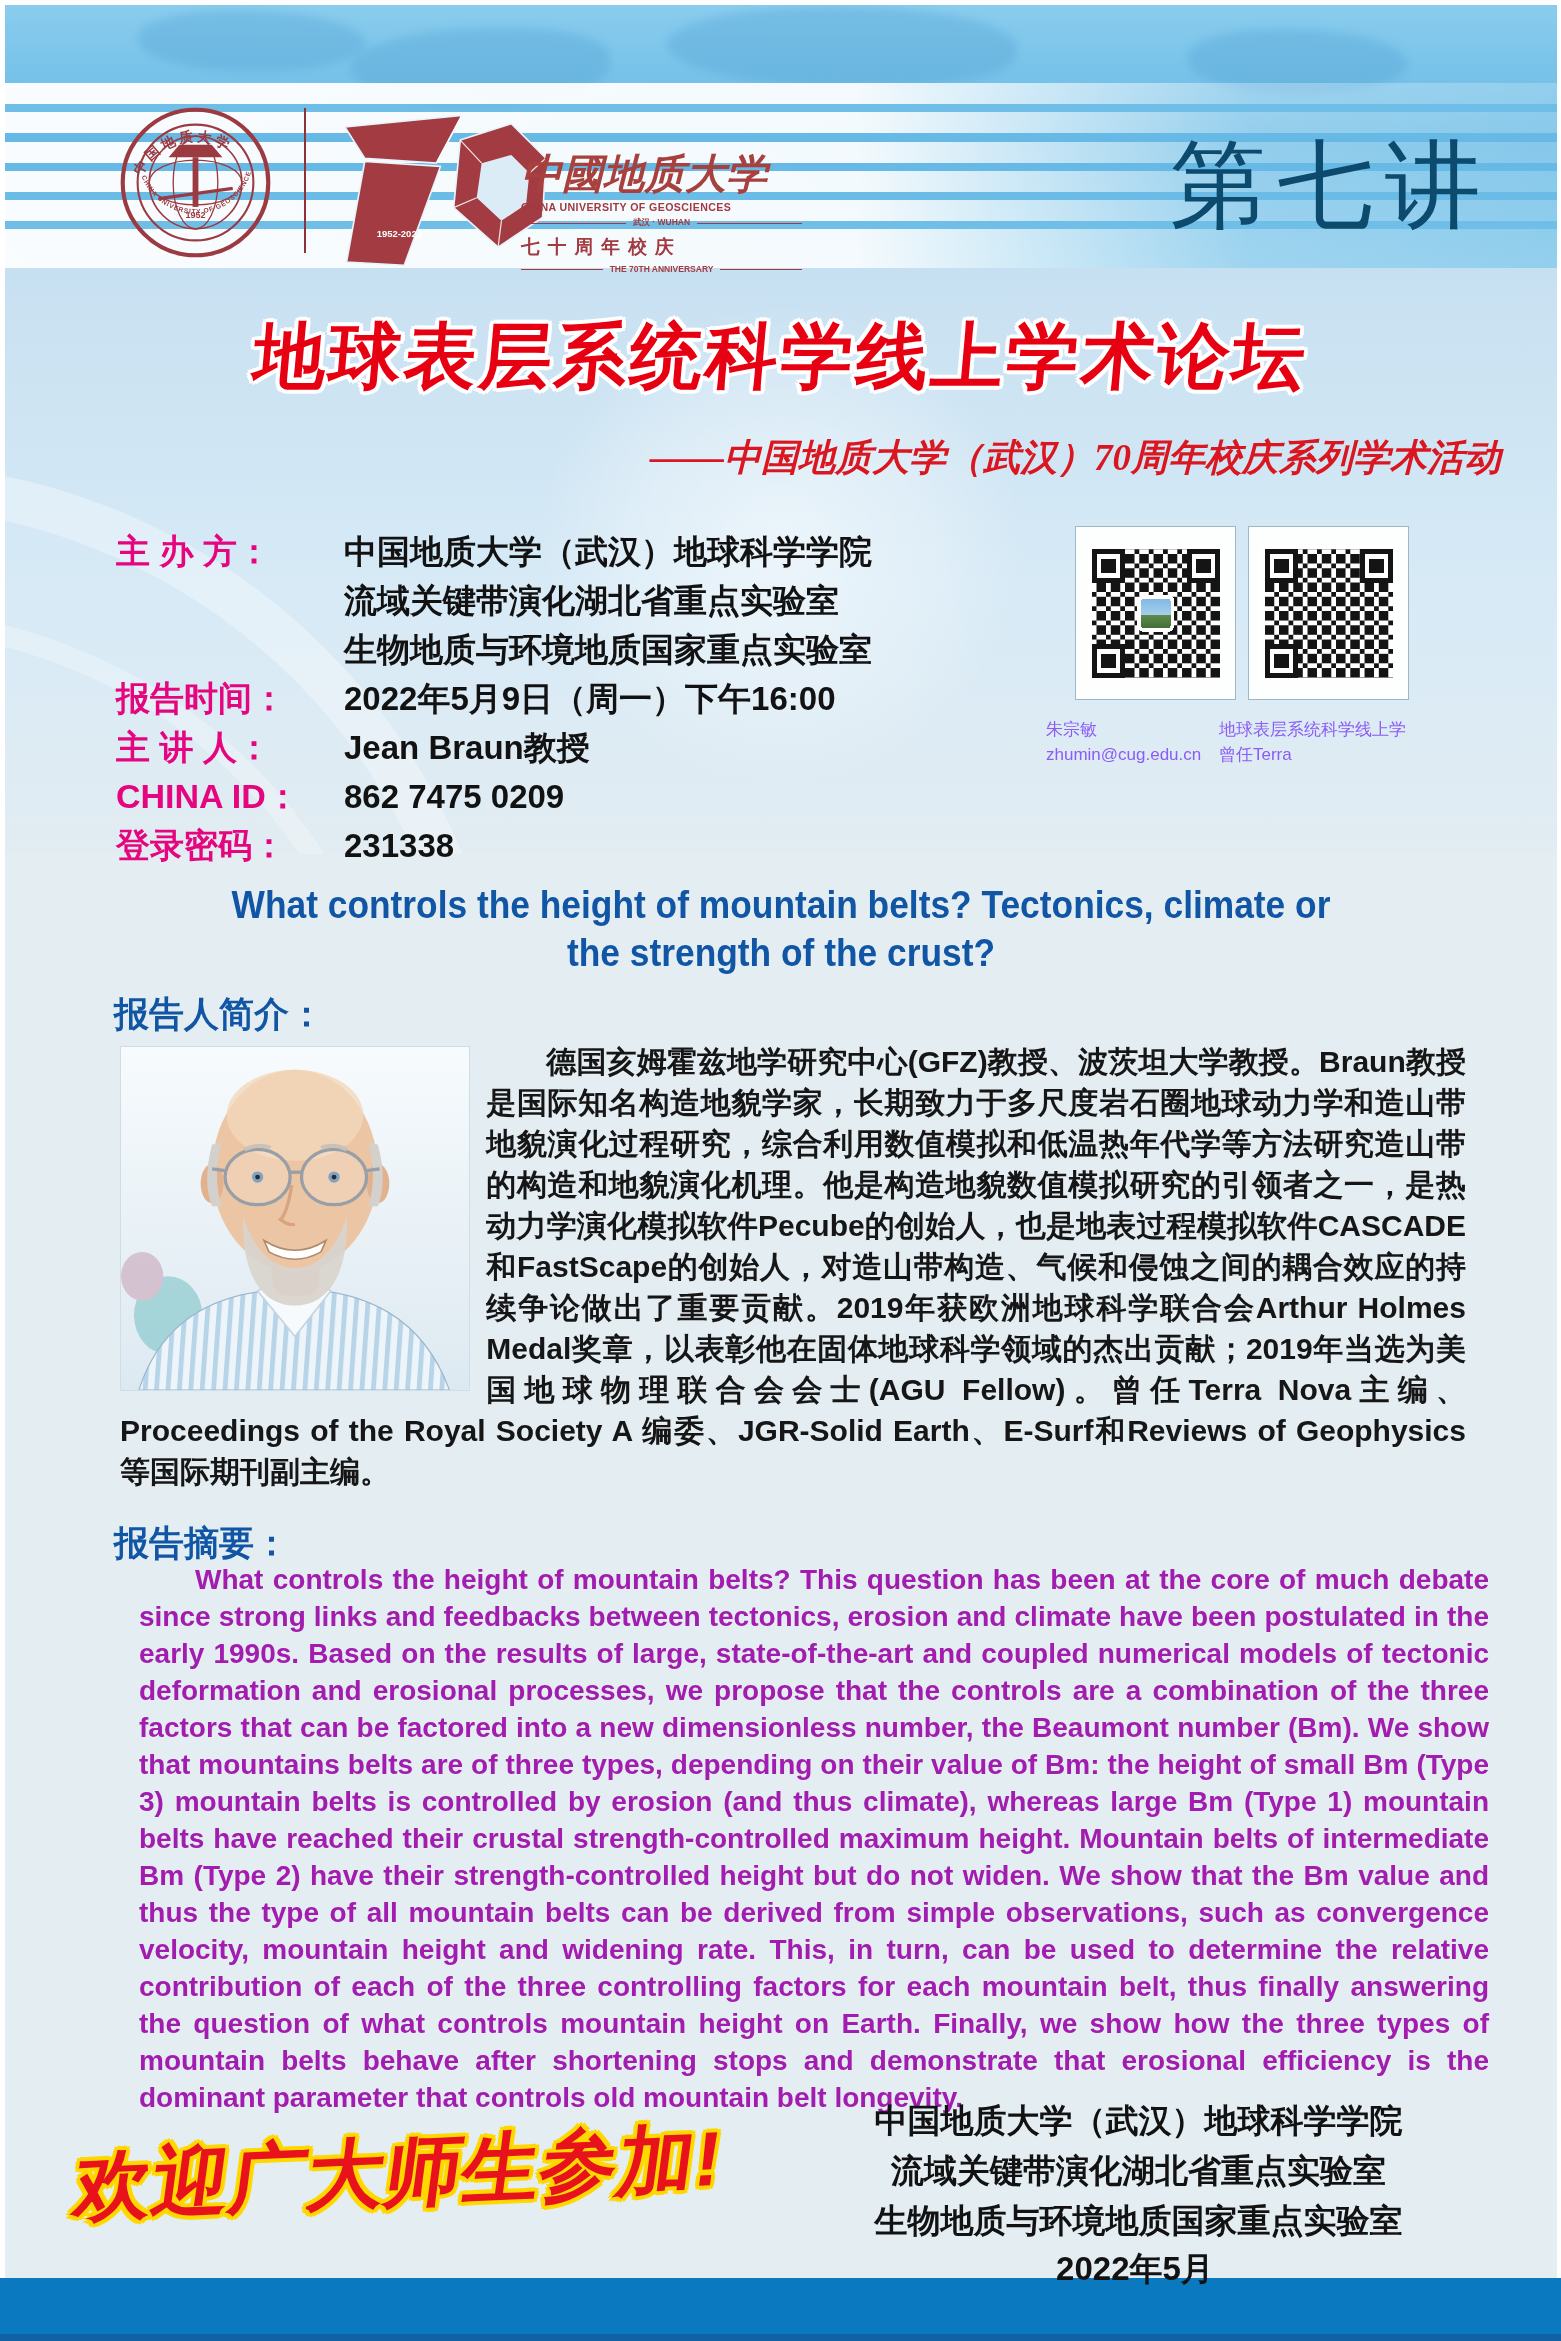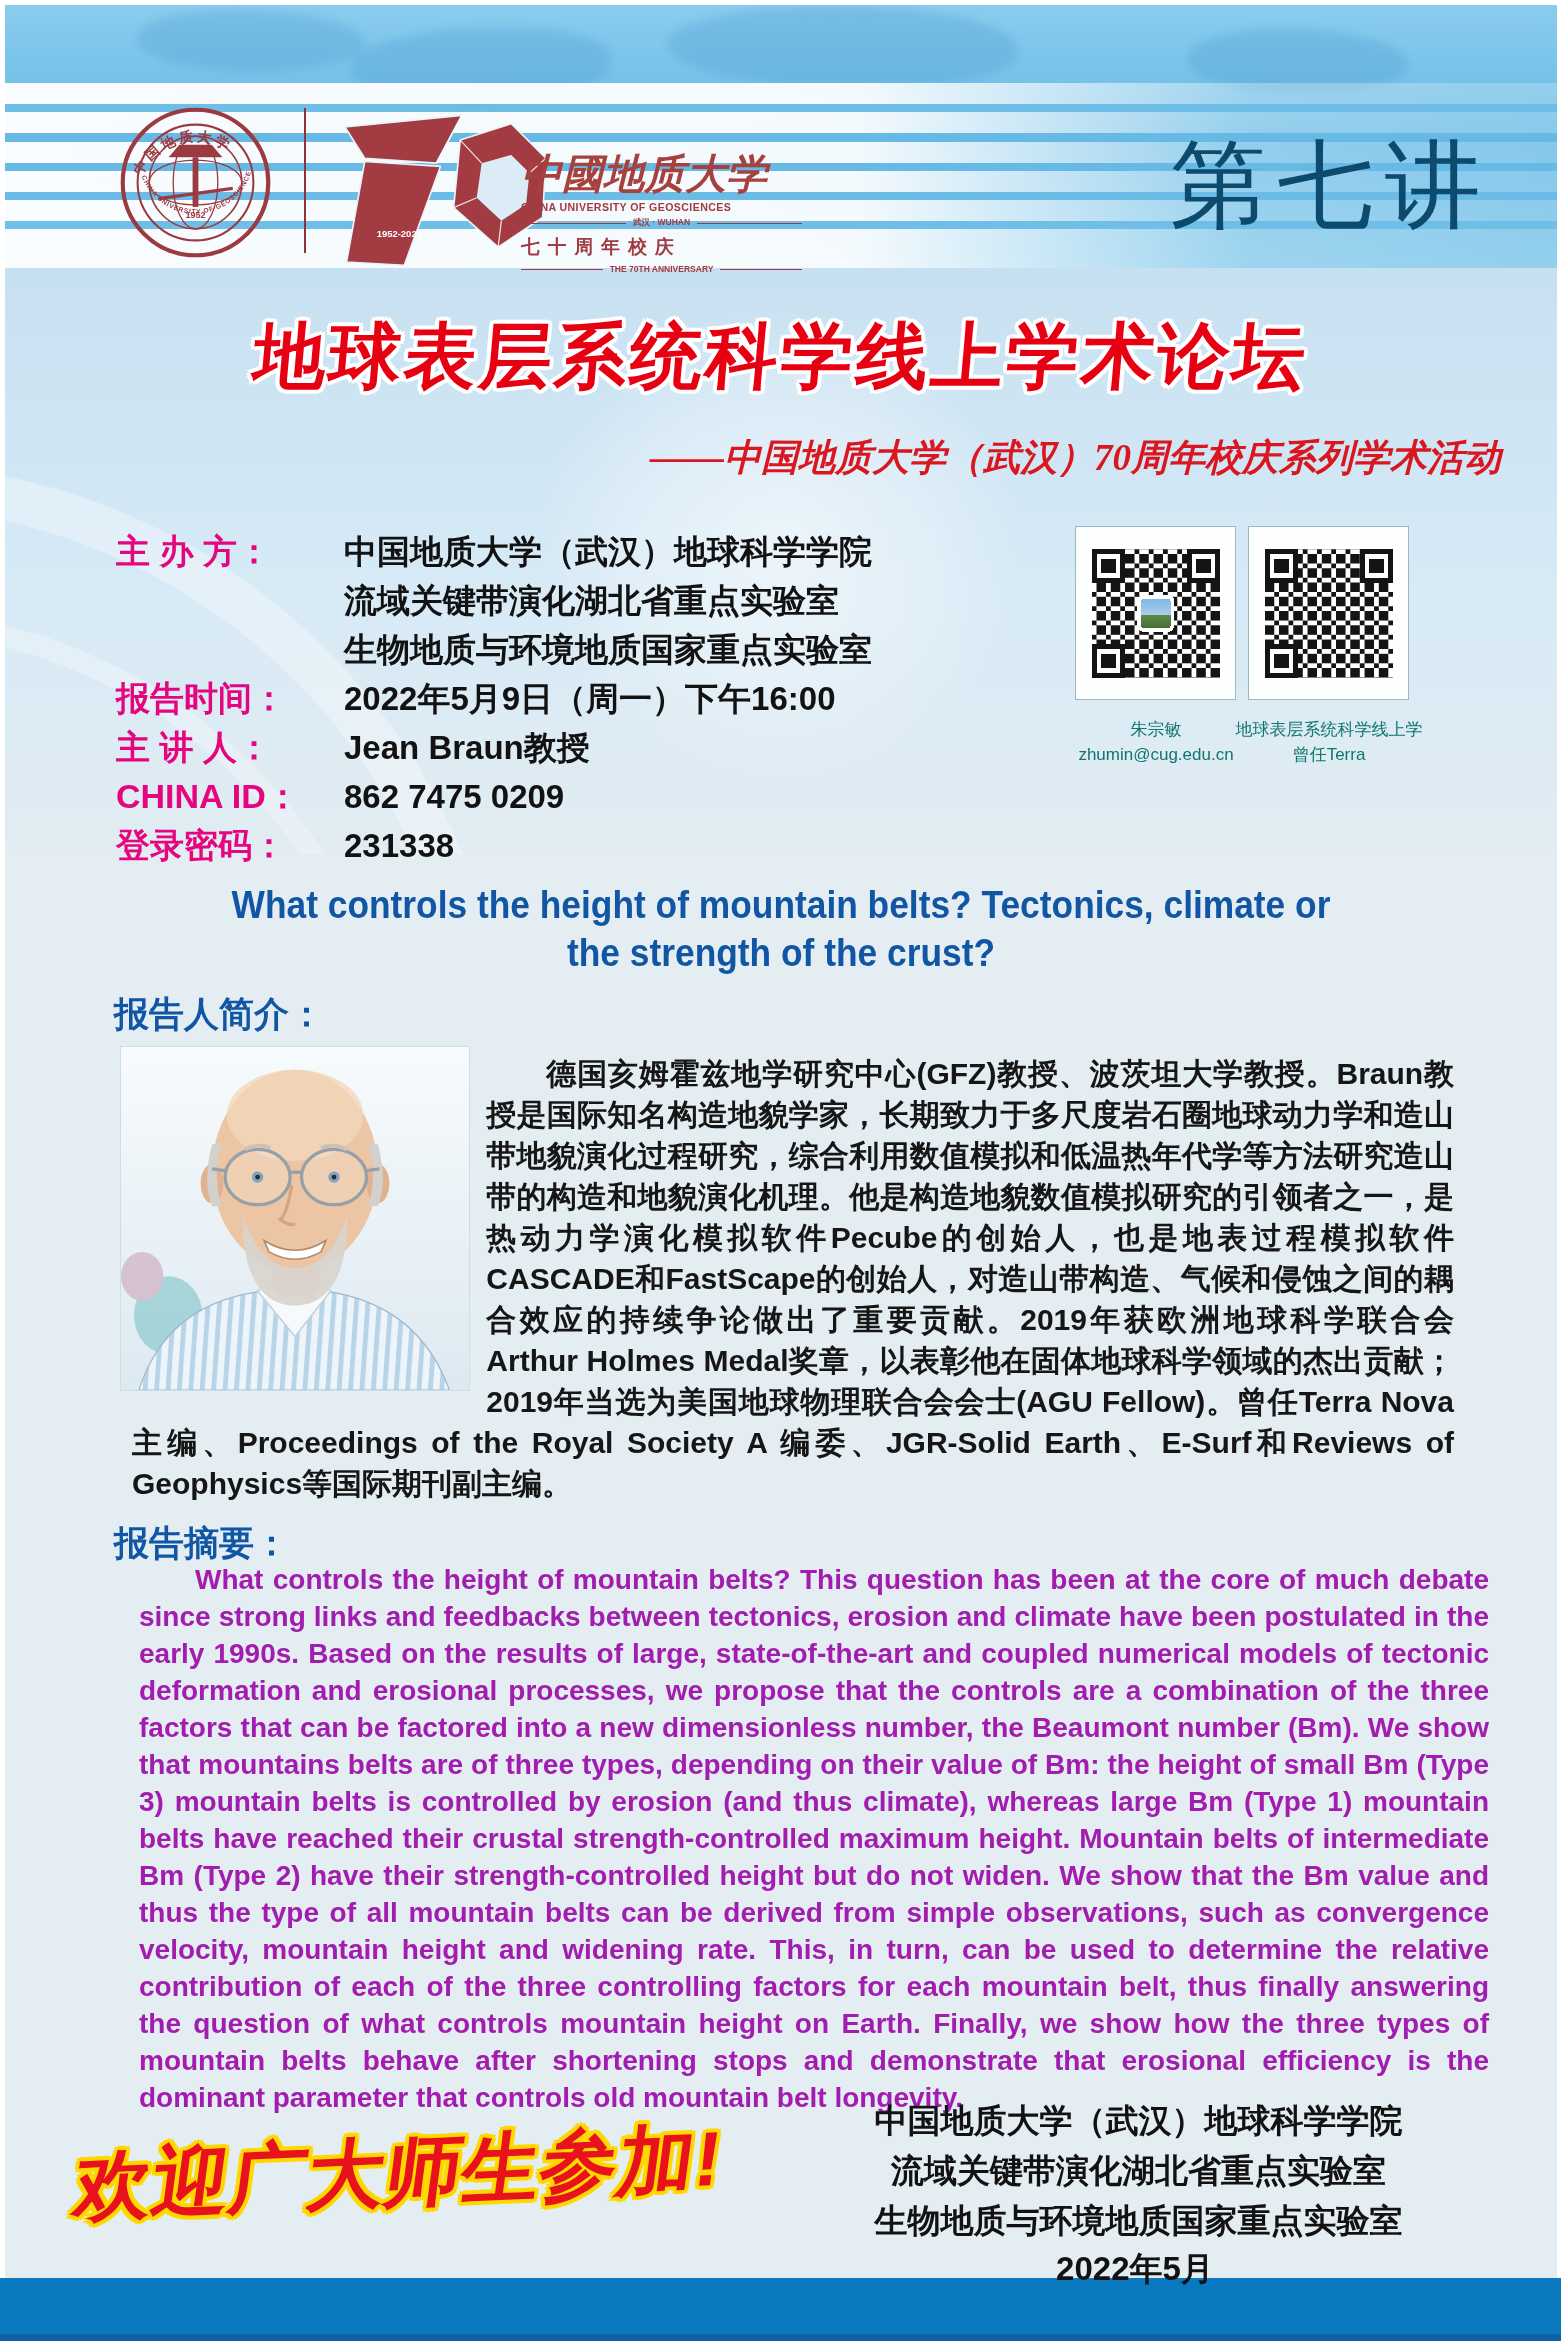--- a/index.html
+++ b/index.html
@@ -46,31 +46,31 @@
     font-style:italic;font-family:"Liberation Serif","DejaVu Serif",serif;color:#da1720;white-space:nowrap;}
   
   .info{position:absolute;left:116px;top:516px;z-index:6;}
   .info .row{height:49px;line-height:71px;white-space:nowrap;}
   .info .lab{display:inline-block;width:228px;font-size:34px;font-weight:800;color:#e5057f;}
   .info .val{font-size:33px;font-weight:800;color:#121212;}
   
   .qr-box{position:absolute;top:526px;width:161px;height:174px;background:#fdfefe;
     border:0.8px solid #9db8c4;box-sizing:border-box;padding:10.6px;z-index:6;}
   .qr-box svg{width:100%;height:100%;}
-  .qr-cap{position:absolute;top:717px;width:220px;text-align:center;font-size:17px;
-    line-height:25px;color:#0f766e;z-index:6;}
+  .qr-cap{position:absolute;top:717px;width:220px;font-size:17px;
+    line-height:25px;color:#8b5cf6;z-index:6;}
   
   .talk-title{position:absolute;left:0;top:881px;width:1562px;text-align:center;z-index:6;
     color:#1156a4;font-weight:900;font-size:38px;line-height:48px;transform:scaleX(.93);}
   
   .sec-h{position:absolute;left:114px;z-index:6;font-size:35px;font-weight:900;color:#1156a4;}
   .bio-wrap{position:absolute;left:120px;top:1041px;width:1346px;z-index:6;}
   .photo{float:left;width:350px;height:345px;margin:4.9px 16.3px 8.1px 0;background:#eef4f8;
     border:0.8px solid #cfdde6;box-sizing:border-box;overflow:hidden;}
-  .bio-text{margin:12px;font-size:30px;line-height:41px;font-weight:700;color:#161616;
+  .bio-text{margin:0;font-size:30px;line-height:41px;font-weight:700;color:#161616;
     text-align:justify;text-indent:2em;}
   .abstract-text{position:absolute;left:122px;top:1544px;width:1350px;z-index:6;margin:17px;
     font-size:28px;line-height:37px;font-weight:700;color:#a21caf;text-align:justify;text-indent:2em;
     font-stretch:condensed;}
   
   .orgs{position:absolute;left:797px;top:2096px;width:683px;z-index:6;text-align:center;
     font-size:33px;line-height:50px;font-weight:800;color:#121212;}
   .date-line{position:absolute;left:813px;top:2247px;width:644px;z-index:6;text-align:center;
     font-size:33px;font-weight:800;color:#121212;}
   .welcome{position:absolute;left:77px;top:2122px;z-index:7;font-size:77px;font-weight:900;

